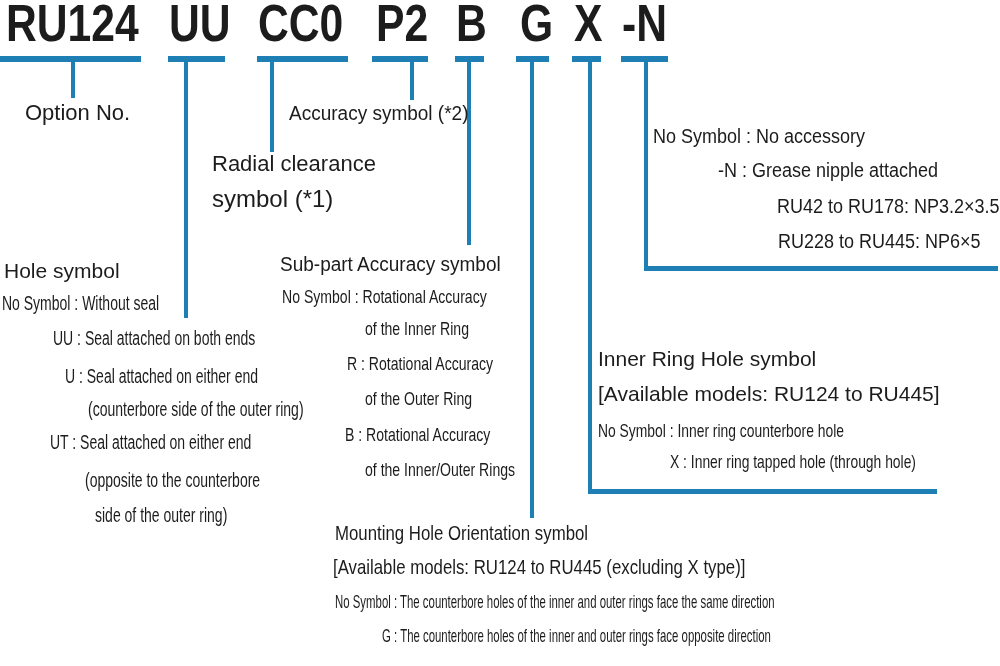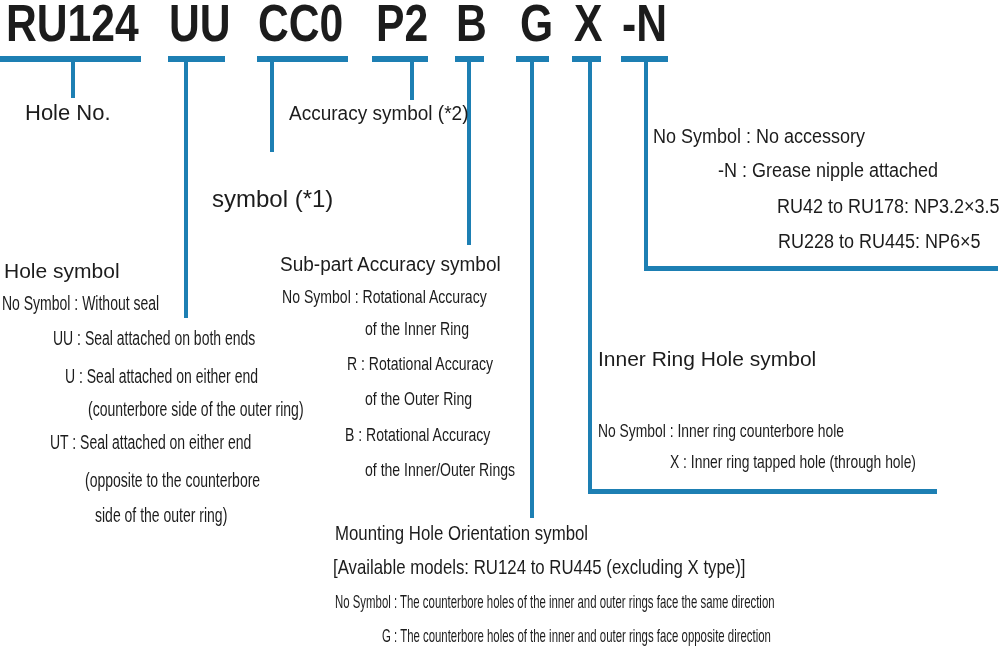--- a/index.html
+++ b/index.html
@@ -66,42 +66,44 @@
   <div class="vline" style="left:270px;top:62px;height:90px"></div>
   <div class="vline" style="left:410px;top:62px;height:38px"></div>
   <div class="vline" style="left:467px;top:62px;height:183px"></div>
   <div class="vline" style="left:530px;top:62px;height:456px"></div>
   <div class="vline" style="left:588px;top:62px;height:432px"></div>
   <div class="vline" style="left:644px;top:62px;height:209px"></div>
 
   <div class="hline" style="left:644px;top:266px;width:354px"></div>
   <div class="hline" style="left:588px;top:489px;width:349px"></div>
 
-  <div class="t" style="left:25px;top:101px;font-size:22px">Hole No.</div>
+  <div class="t" style="left:25px;top:101px;font-size:22px">Option No.</div>
   <div class="t sx95" style="left:289px;top:103px;font-size:20px">Accuracy symbol (*2)</div>
+  <div class="t" style="left:212px;top:152px;font-size:22px">Radial clearance</div>
   <div class="t" style="left:212px;top:186px;font-size:24px">symbol (*1)</div>
 
   <div class="t head" style="left:4px;top:260px">Hole symbol</div>
   <div class="t sx70" style="left:2px;top:293px;font-size:20px">No Symbol : Without seal</div>
   <div class="t sx70" style="left:53px;top:328px;font-size:20px">UU : Seal attached on both ends</div>
   <div class="t sx70" style="left:65px;top:366px;font-size:20px">U : Seal attached on either end</div>
   <div class="t sx70" style="left:88px;top:399px;font-size:20px">(counterbore side of the outer ring)</div>
   <div class="t sx70" style="left:50px;top:432px;font-size:20px">UT : Seal attached on either end</div>
   <div class="t sx70" style="left:85px;top:470px;font-size:20px">(opposite to the counterbore</div>
   <div class="t sx70" style="left:95px;top:505px;font-size:20px">side of the outer ring)</div>
 
   <div class="t sx95" style="left:280px;top:254px;font-size:20px">Sub-part Accuracy symbol</div>
   <div class="t sx74" style="left:282px;top:287px;font-size:19px">No Symbol : Rotational Accuracy</div>
   <div class="t sx74" style="left:365px;top:319px;font-size:19px">of the Inner Ring</div>
   <div class="t sx74" style="left:347px;top:354px;font-size:19px">R : Rotational Accuracy</div>
   <div class="t sx74" style="left:365px;top:389px;font-size:19px">of the Outer Ring</div>
   <div class="t sx74" style="left:345px;top:425px;font-size:19px">B : Rotational Accuracy</div>
   <div class="t sx74" style="left:365px;top:460px;font-size:19px">of the Inner/Outer Rings</div>
 
   <div class="t head" style="left:598px;top:348px">Inner Ring Hole symbol</div>
+  <div class="t" style="left:598px;top:383px;font-size:21px">[Available models: RU124 to RU445]</div>
   <div class="t sx73" style="left:598px;top:421px;font-size:19px">No Symbol : Inner ring counterbore hole</div>
   <div class="t sx73" style="left:670px;top:452px;font-size:19px">X : Inner ring tapped hole (through hole)</div>
 
   <div class="t sx90" style="left:653px;top:126px;font-size:20px">No Symbol : No accessory</div>
   <div class="t sx90" style="left:718px;top:160px;font-size:20px">-N : Grease nipple attached</div>
   <div class="t sx90" style="left:777px;top:196px;font-size:20px">RU42 to RU178: NP3.2×3.5</div>
   <div class="t sx90" style="left:778px;top:231px;font-size:20px">RU228 to RU445: NP6×5</div>
 
   <div class="t head sx80" style="left:335px;top:522px">Mounting Hole Orientation symbol</div>
   <div class="t sx80" style="left:333px;top:556px;font-size:21px">[Available models: RU124 to RU445 (excluding X type)]</div>

